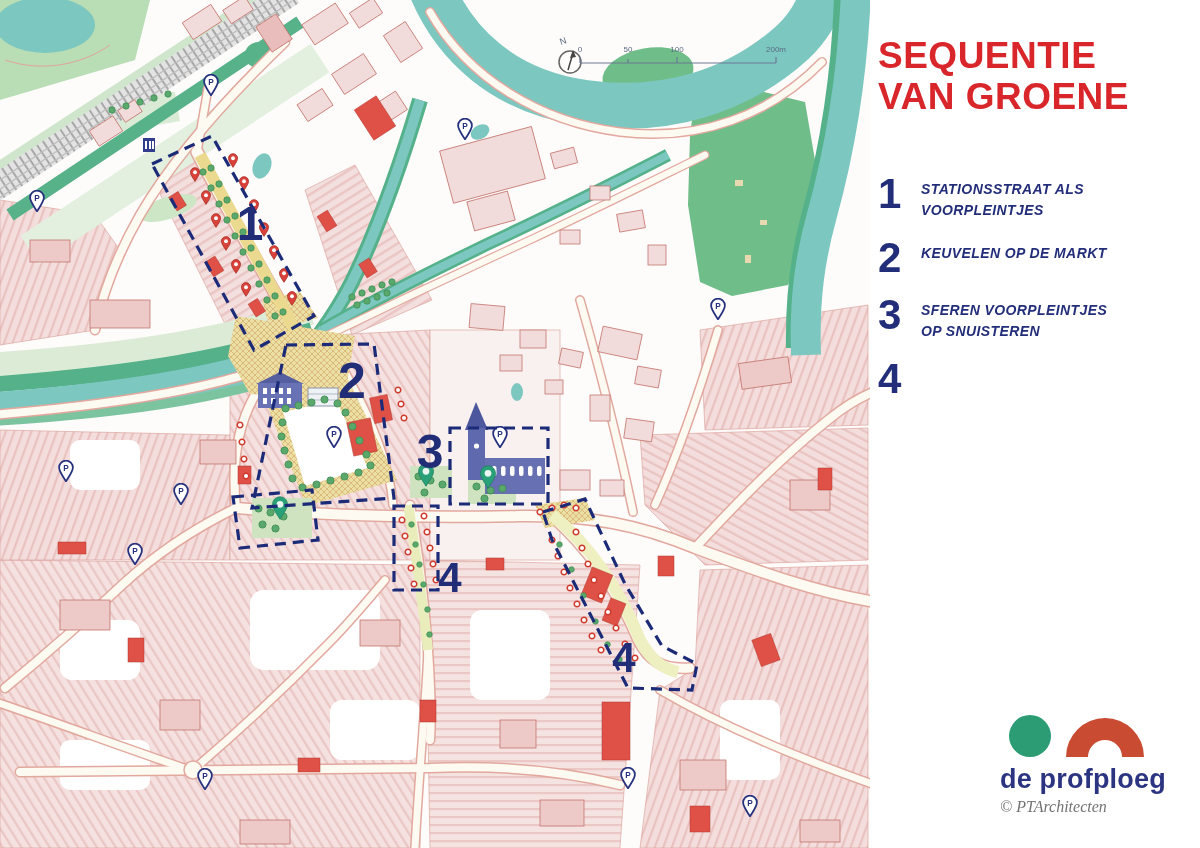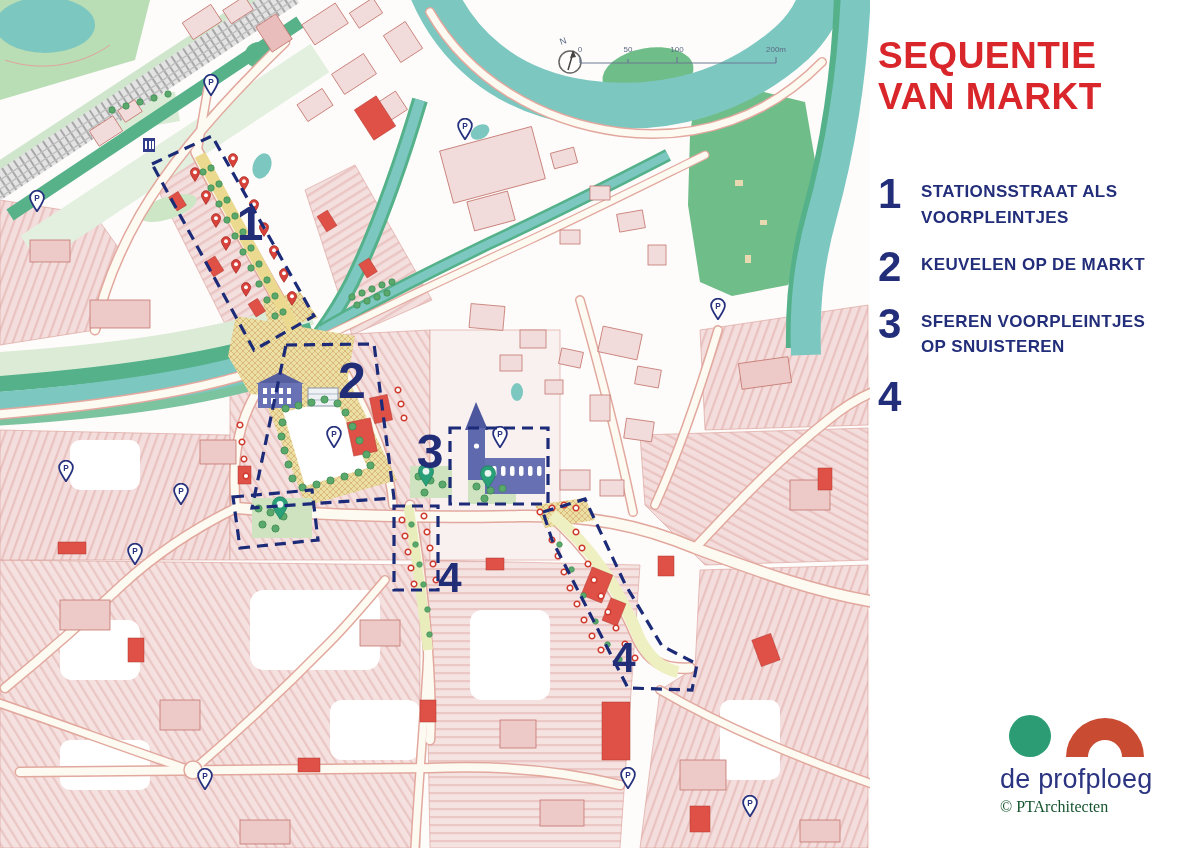--- a/index.html
+++ b/index.html
@@ -6,26 +6,26 @@
   .page{position:relative;width:1200px;height:848px;background:#ffffff;overflow:hidden;
         font-family:"Liberation Sans",sans-serif;}
   .map-wrap{position:absolute;left:0;top:0;width:870px;height:848px;}
   .sidebar{position:absolute;left:870px;top:0;width:330px;height:620px;background:#ffffff;}
   .poster-title{position:absolute;left:8px;top:36px;font-size:37px;font-weight:bold;
         color:#d8262b;line-height:1.1;letter-spacing:0.5px;}
   .legend{position:absolute;left:8px;top:178px;width:312px;}
   .legend-item{display:flex;gap:15px;margin-bottom:21px;align-items:flex-start;}
   .legend-num{font-size:42px;font-weight:bold;color:#232e7a;line-height:0.95;width:28px;
         flex:none;margin-top:-4px;}
-  .legend-text{font-size:17px;font-weight:bold;color:#232e7a;line-height:1.5;
-        letter-spacing:0.4px;padding-top:1px;}
+  .legend-text{font-size:14px;font-weight:bold;color:#232e7a;line-height:1.5;
+        letter-spacing:0.4px;padding-top:1px;font-style:italic;}
   .logo{position:absolute;left:130px;top:700px;width:178px;}
-  .logo-name{font-size:27px;font-weight:normal;color:#2b3480;letter-spacing:0.2px;margin-top:2px;}
-  .logo-copy{font-family:"Liberation Serif",serif;font-size:16px;
-        color:#14532d;margin-top:3px;}
+  .logo-name{font-size:27px;font-weight:bold;color:#2b3480;letter-spacing:0.2px;margin-top:2px;}
+  .logo-copy{font-family:"Liberation Serif",serif;font-style:italic;font-size:16px;
+        color:#737373;margin-top:3px;}
   svg text.zn{font-family:"Liberation Sans",sans-serif;font-weight:bold;fill:#222d78;}
   svg text.sc{font-family:"Liberation Sans",sans-serif;fill:#5c6b85;}
 </style>
 </head>
 <body>
 
 <div class="page">
 
   <div class="map-wrap">
   <svg width="870" height="848" viewBox="0 0 870 848">
@@ -507,21 +507,21 @@
         <text class="sc" x="677" y="52" font-size="8" stroke="none" text-anchor="middle">100</text>
         <text class="sc" x="776" y="52" font-size="8" stroke="none" text-anchor="middle">200m</text>
       </g>
     </g>
   </svg>
   </div>
 
   <div class="sidebar">
     <div class="poster-title">
       <div>SEQUENTIE</div>
-      <div>VAN MARKT</div>
+      <div>VAN GROENE</div>
     </div>
 
     <div class="legend">
       <div class="legend-item">
         <div class="legend-num">1</div>
         <div class="legend-text">
           <div>STATIONSSTRAAT ALS</div>
           <div>VOORPLEINTJES</div>
         </div>
       </div>

